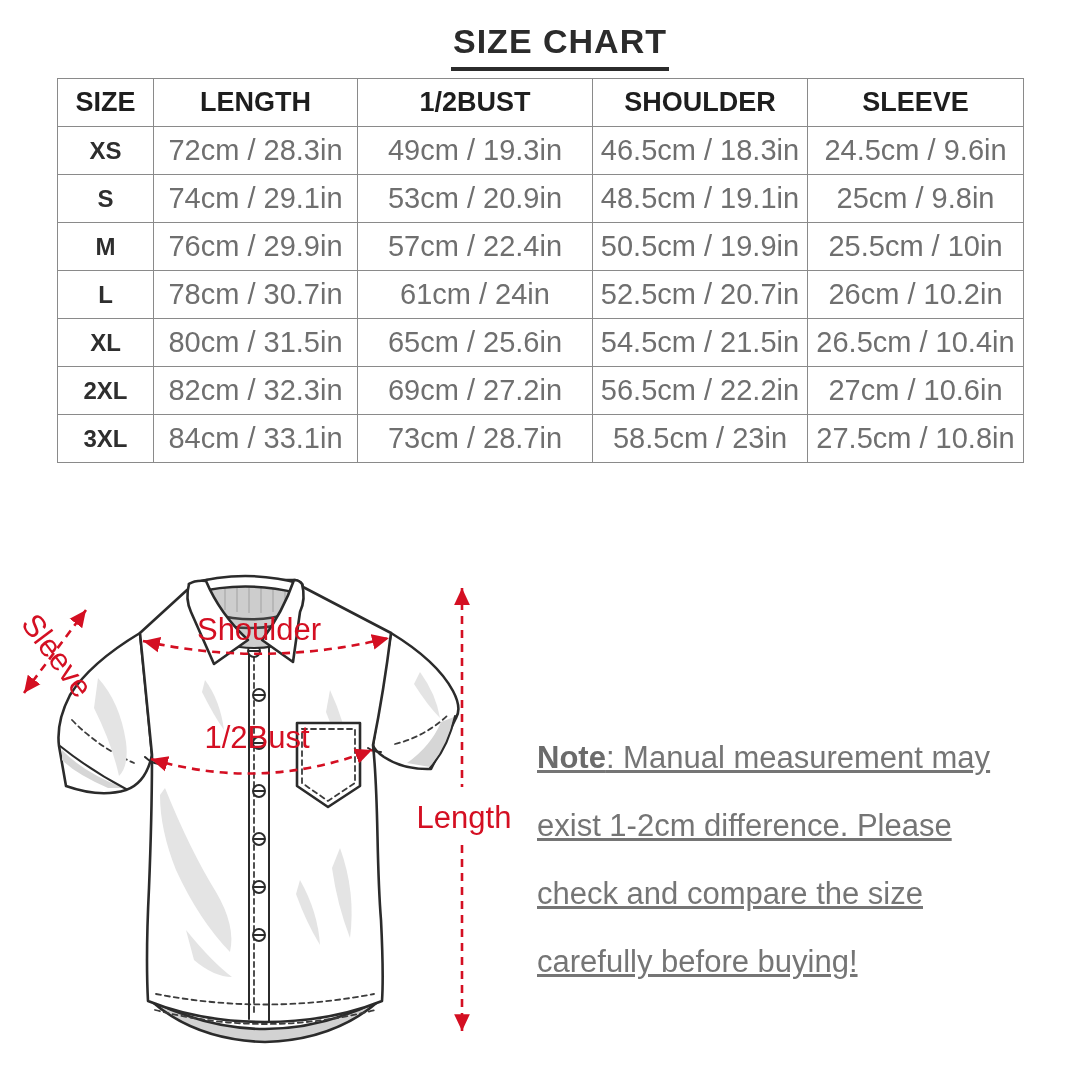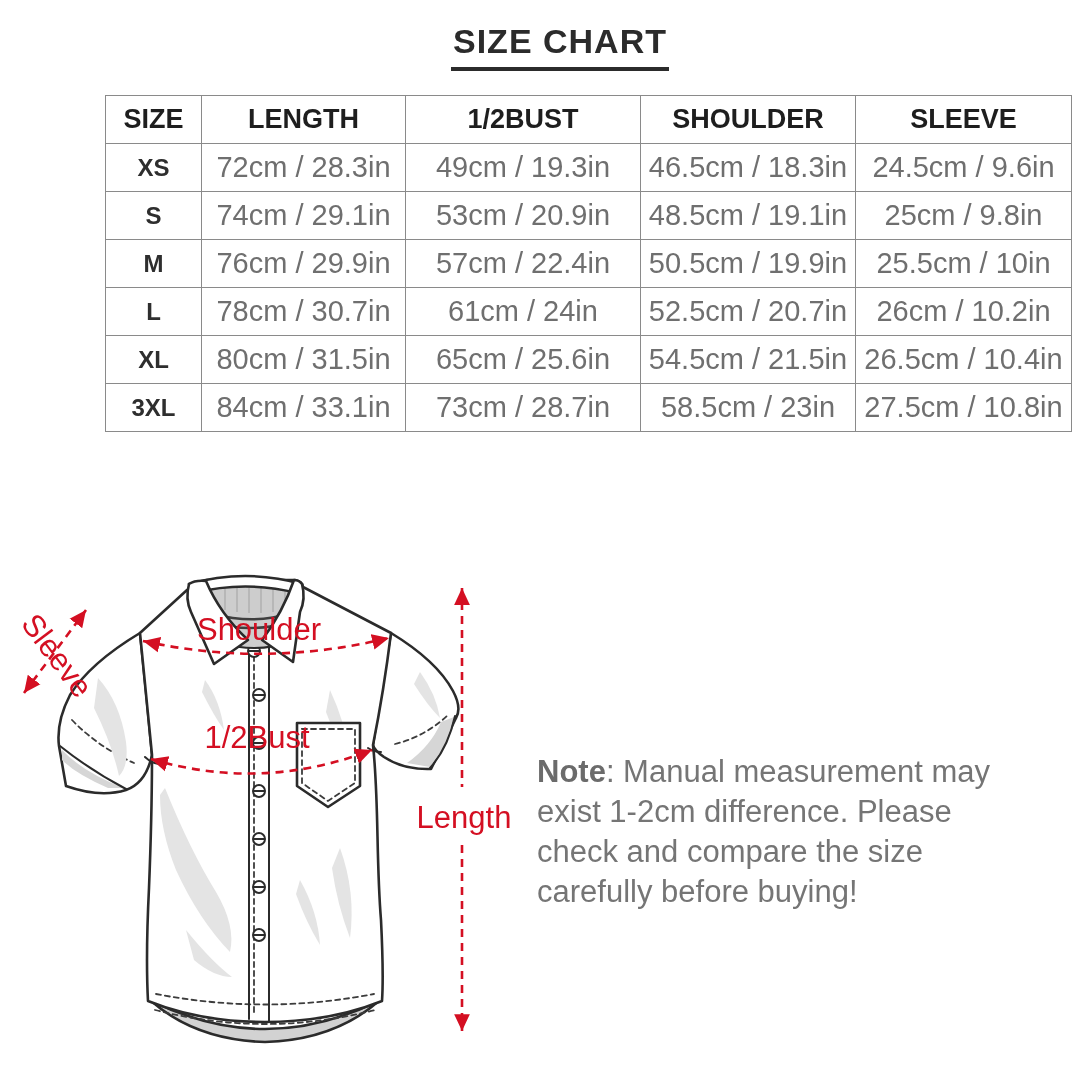--- a/index.html
+++ b/index.html
@@ -6,39 +6,39 @@
   body{
     width:1080px;height:1080px;position:relative;background:#ffffff;
     font-family:"Liberation Sans", sans-serif;overflow:hidden;
   }
   .title-wrap{position:absolute;top:22px;left:0;width:1080px;text-align:center;margin-left:20px;}
   .title{
     display:inline-block;font-size:34px;font-weight:bold;color:#2b2b2b;
     letter-spacing:1px;border-bottom:4px solid #2b2b2b;padding:0 2px 6px 2px;
   }
   table.size-table{
-    position:absolute;left:57px;top:95px;width:966px;
-    border-collapse:collapse;table-layout:fixed;background:#fff;margin-left:48px;
+    position:absolute;left:57px;top:78px;width:966px;
+    border-collapse:collapse;table-layout:fixed;background:#fff;
   }
   table.size-table th, table.size-table td{
     border:1px solid #8a8a8a;height:47px;text-align:center;vertical-align:middle;
     padding:0;white-space:nowrap;overflow:hidden;
   }
   table.size-table thead th{
     font-size:27px;font-weight:bold;color:#1e1e1e;letter-spacing:0px;
   }
   table.size-table tbody th{
     font-size:24px;font-weight:bold;color:#2e2e2e;
   }
   table.size-table tbody td{
     font-size:29px;font-weight:normal;color:#6f6f6f;
   }
   .note{
-    position:absolute;left:537px;top:752px;width:482px;
-    font-size:31px;line-height:40px;color:#757575;
+    position:absolute;left:537px;top:724px;width:482px;
+    font-size:31px;line-height:68px;color:#757575;text-decoration:underline;
   }
   .note b{color:#6b6b6b;}
   svg.shirt{position:absolute;left:0;top:540px;overflow:visible;}
   .outline{fill:#ffffff;stroke:#2b2b2b;stroke-width:2.6;stroke-linejoin:round;stroke-linecap:round;}
   .thin{fill:none;stroke:#2b2b2b;stroke-width:2;stroke-linecap:round;}
   .crease{fill:#e4e4e4;stroke:none;}
   .shade{fill:#d6d6d6;stroke:none;}
   .stitch{fill:none;stroke:#3c3c3c;stroke-width:1.8;stroke-dasharray:5 4;stroke-linecap:round;}
   .redline{fill:none;stroke-width:2.6;stroke-dasharray:8 6;stroke-linecap:butt;}
   .redlabel{font-family:"Liberation Sans", sans-serif;font-size:31px;}
@@ -95,20 +95,27 @@
       <td>61cm / 24in</td>
       <td>52.5cm / 20.7in</td>
       <td>26cm / 10.2in</td>
     </tr>
     <tr>
       <th>XL</th>
       <td>80cm / 31.5in</td>
       <td>65cm / 25.6in</td>
       <td>54.5cm / 21.5in</td>
       <td>26.5cm / 10.4in</td>
+    </tr>
+    <tr>
+      <th>2XL</th>
+      <td>82cm / 32.3in</td>
+      <td>69cm / 27.2in</td>
+      <td>56.5cm / 22.2in</td>
+      <td>27cm / 10.6in</td>
     </tr>
     <tr>
       <th>3XL</th>
       <td>84cm / 33.1in</td>
       <td>73cm / 28.7in</td>
       <td>58.5cm / 23in</td>
       <td>27.5cm / 10.8in</td>
     </tr>
   </tbody>
 </table>

